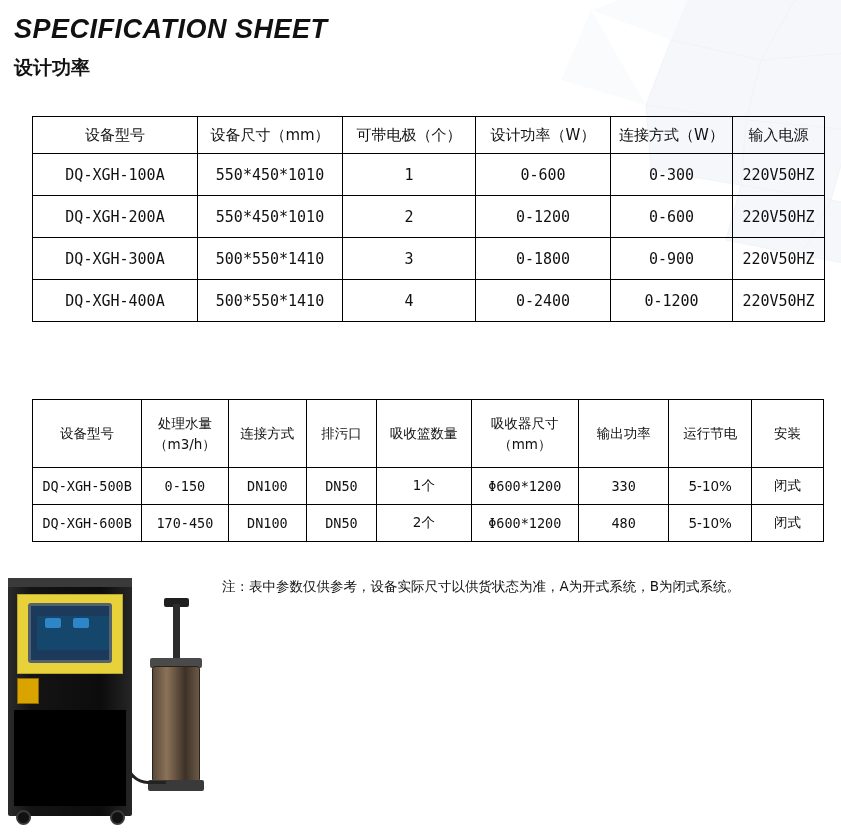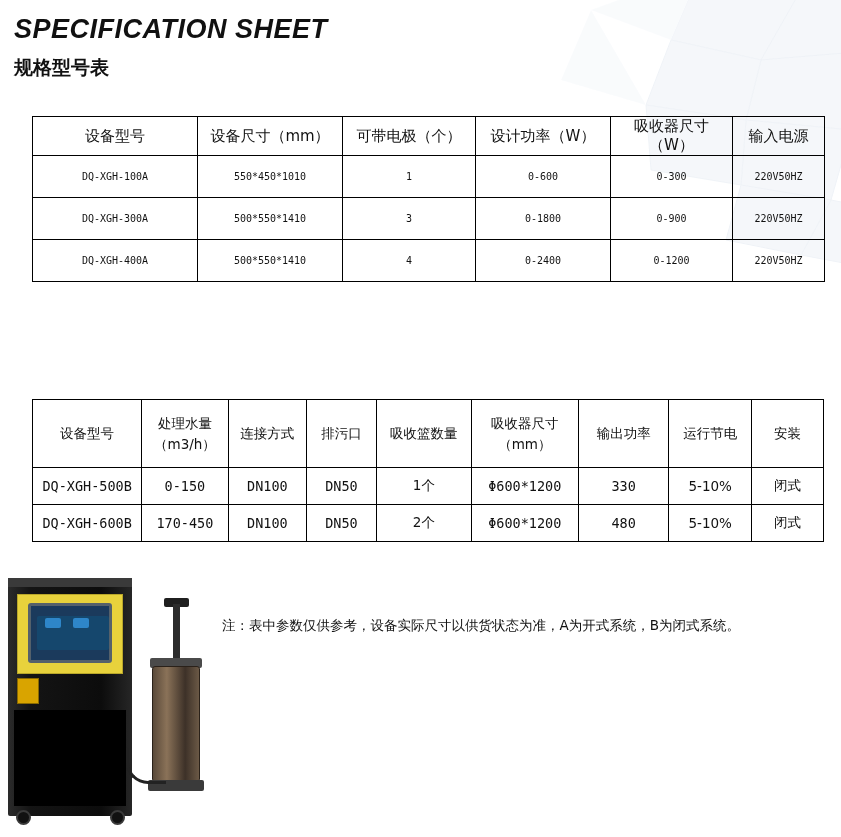--- a/index.html
+++ b/index.html
@@ -73,21 +73,21 @@
     width: 792px;
   }
   .table1 { width: 792px; }
   .table1 th {
     height: 37px;
     font-size: 15px;
     font-weight: normal;
   }
   .table1 td {
     height: 42px;
-    font-size: 10px;
+    font-size: 15px;
     margin-left: 12px;
   }
   .mono { font-family: "DejaVu Sans Mono", monospace; letter-spacing: 0px; }
 
   
   .table2-wrap {
     position: absolute;
     left: 32px;
     top: 399px;
     width: 792px;
@@ -102,21 +102,21 @@
   .table2 td {
     height: 37px;
     font-size: 13.5px;
     margin-left: 30px;
   }
 
   
   .note {
     position: absolute;
     left: 222px;
-    top: 615px;
+    top: 576px;
     width: 600px;
     font-family: "DejaVu Sans", sans-serif;
     font-size: 13.5px;
     color: #111;
     line-height: 1.6;
   }
   .para {
     position: absolute;
     left: 222px;
     top: 628px;
@@ -266,50 +266,58 @@
       <polygon points="190,215 280,230 250,285 175,270"></polygon>
     </g>
     <g fill="#f5f8fb">
       <polygon points="150,0 120,70 40,40"></polygon>
       <polygon points="40,40 95,135 10,110"></polygon>
     </g>
   </svg>
 
   <div class="title-block">
     <h1 class="title-en">SPECIFICATION SHEET</h1>
-    <h2 class="title-cn">规格型号表</h2>
+    <h2 class="title-cn">设计功率</h2>
   </div>
 
   <div class="table1-wrap">
     <table class="table1">
       <colgroup>
         <col style="width:165px">
         <col style="width:145px">
         <col style="width:133px">
         <col style="width:135px">
         <col style="width:122px">
         <col style="width:92px">
       </colgroup>
       <thead>
         <tr>
           <th>设备型号</th>
           <th>设备尺寸（mm）</th>
           <th>可带电极（个）</th>
           <th>设计功率（W）</th>
-          <th>吸收器尺寸（W）</th>
+          <th>连接方式（W）</th>
           <th>输入电源</th>
         </tr>
       </thead>
       <tbody>
         <tr>
           <td class="mono">DQ-XGH-100A</td>
           <td class="mono">550*450*1010</td>
           <td class="mono">1</td>
           <td class="mono">0-600</td>
           <td class="mono">0-300</td>
+          <td class="mono">220V50HZ</td>
+        </tr>
+        <tr>
+          <td class="mono">DQ-XGH-200A</td>
+          <td class="mono">550*450*1010</td>
+          <td class="mono">2</td>
+          <td class="mono">0-1200</td>
+          <td class="mono">0-600</td>
           <td class="mono">220V50HZ</td>
         </tr>
         <tr>
           <td class="mono">DQ-XGH-300A</td>
           <td class="mono">500*550*1410</td>
           <td class="mono">3</td>
           <td class="mono">0-1800</td>
           <td class="mono">0-900</td>
           <td class="mono">220V50HZ</td>
         </tr>

